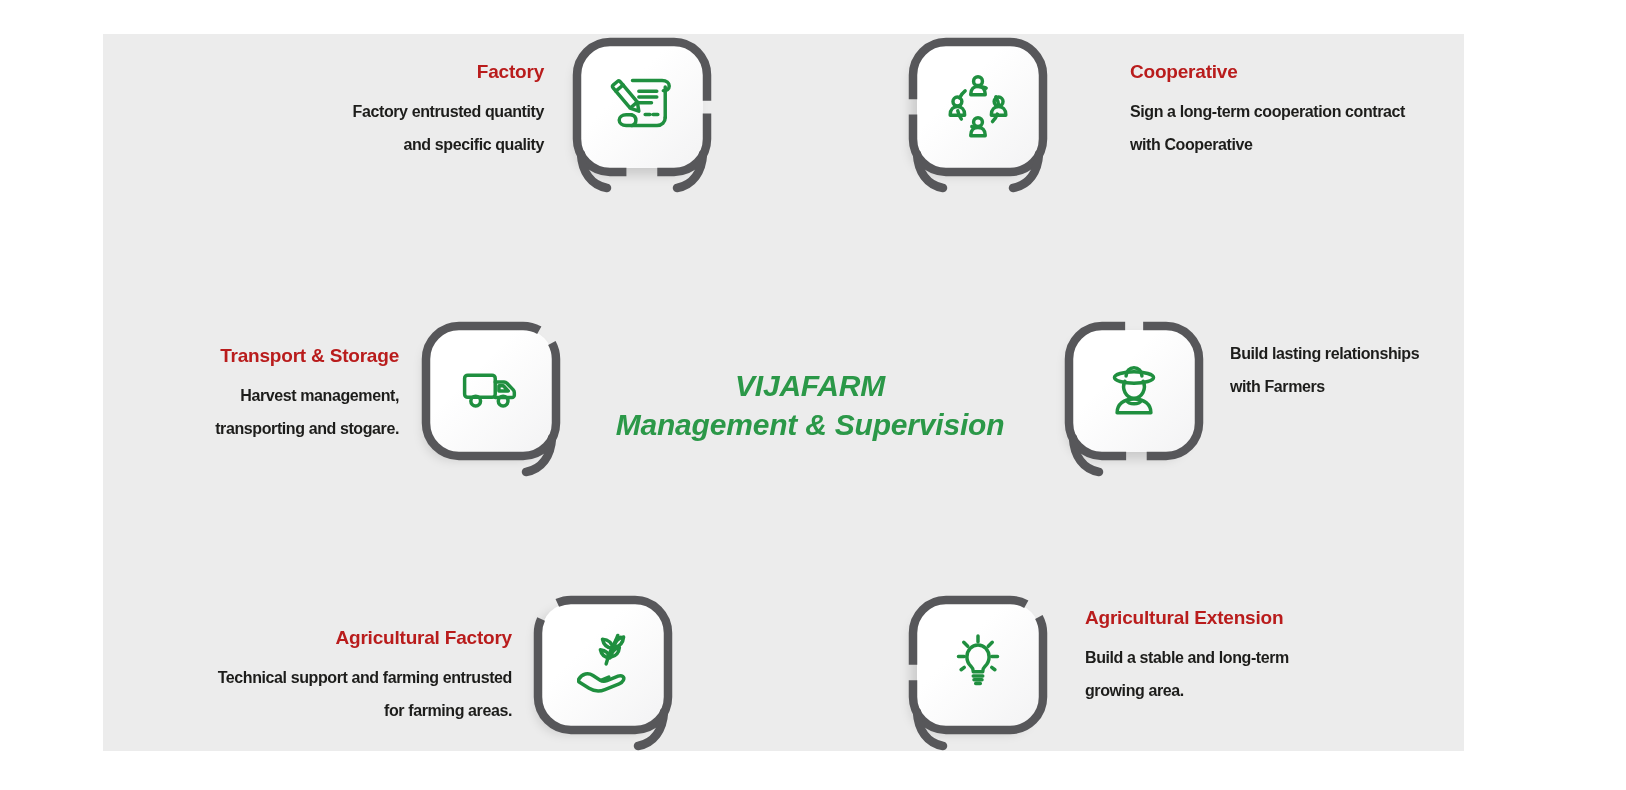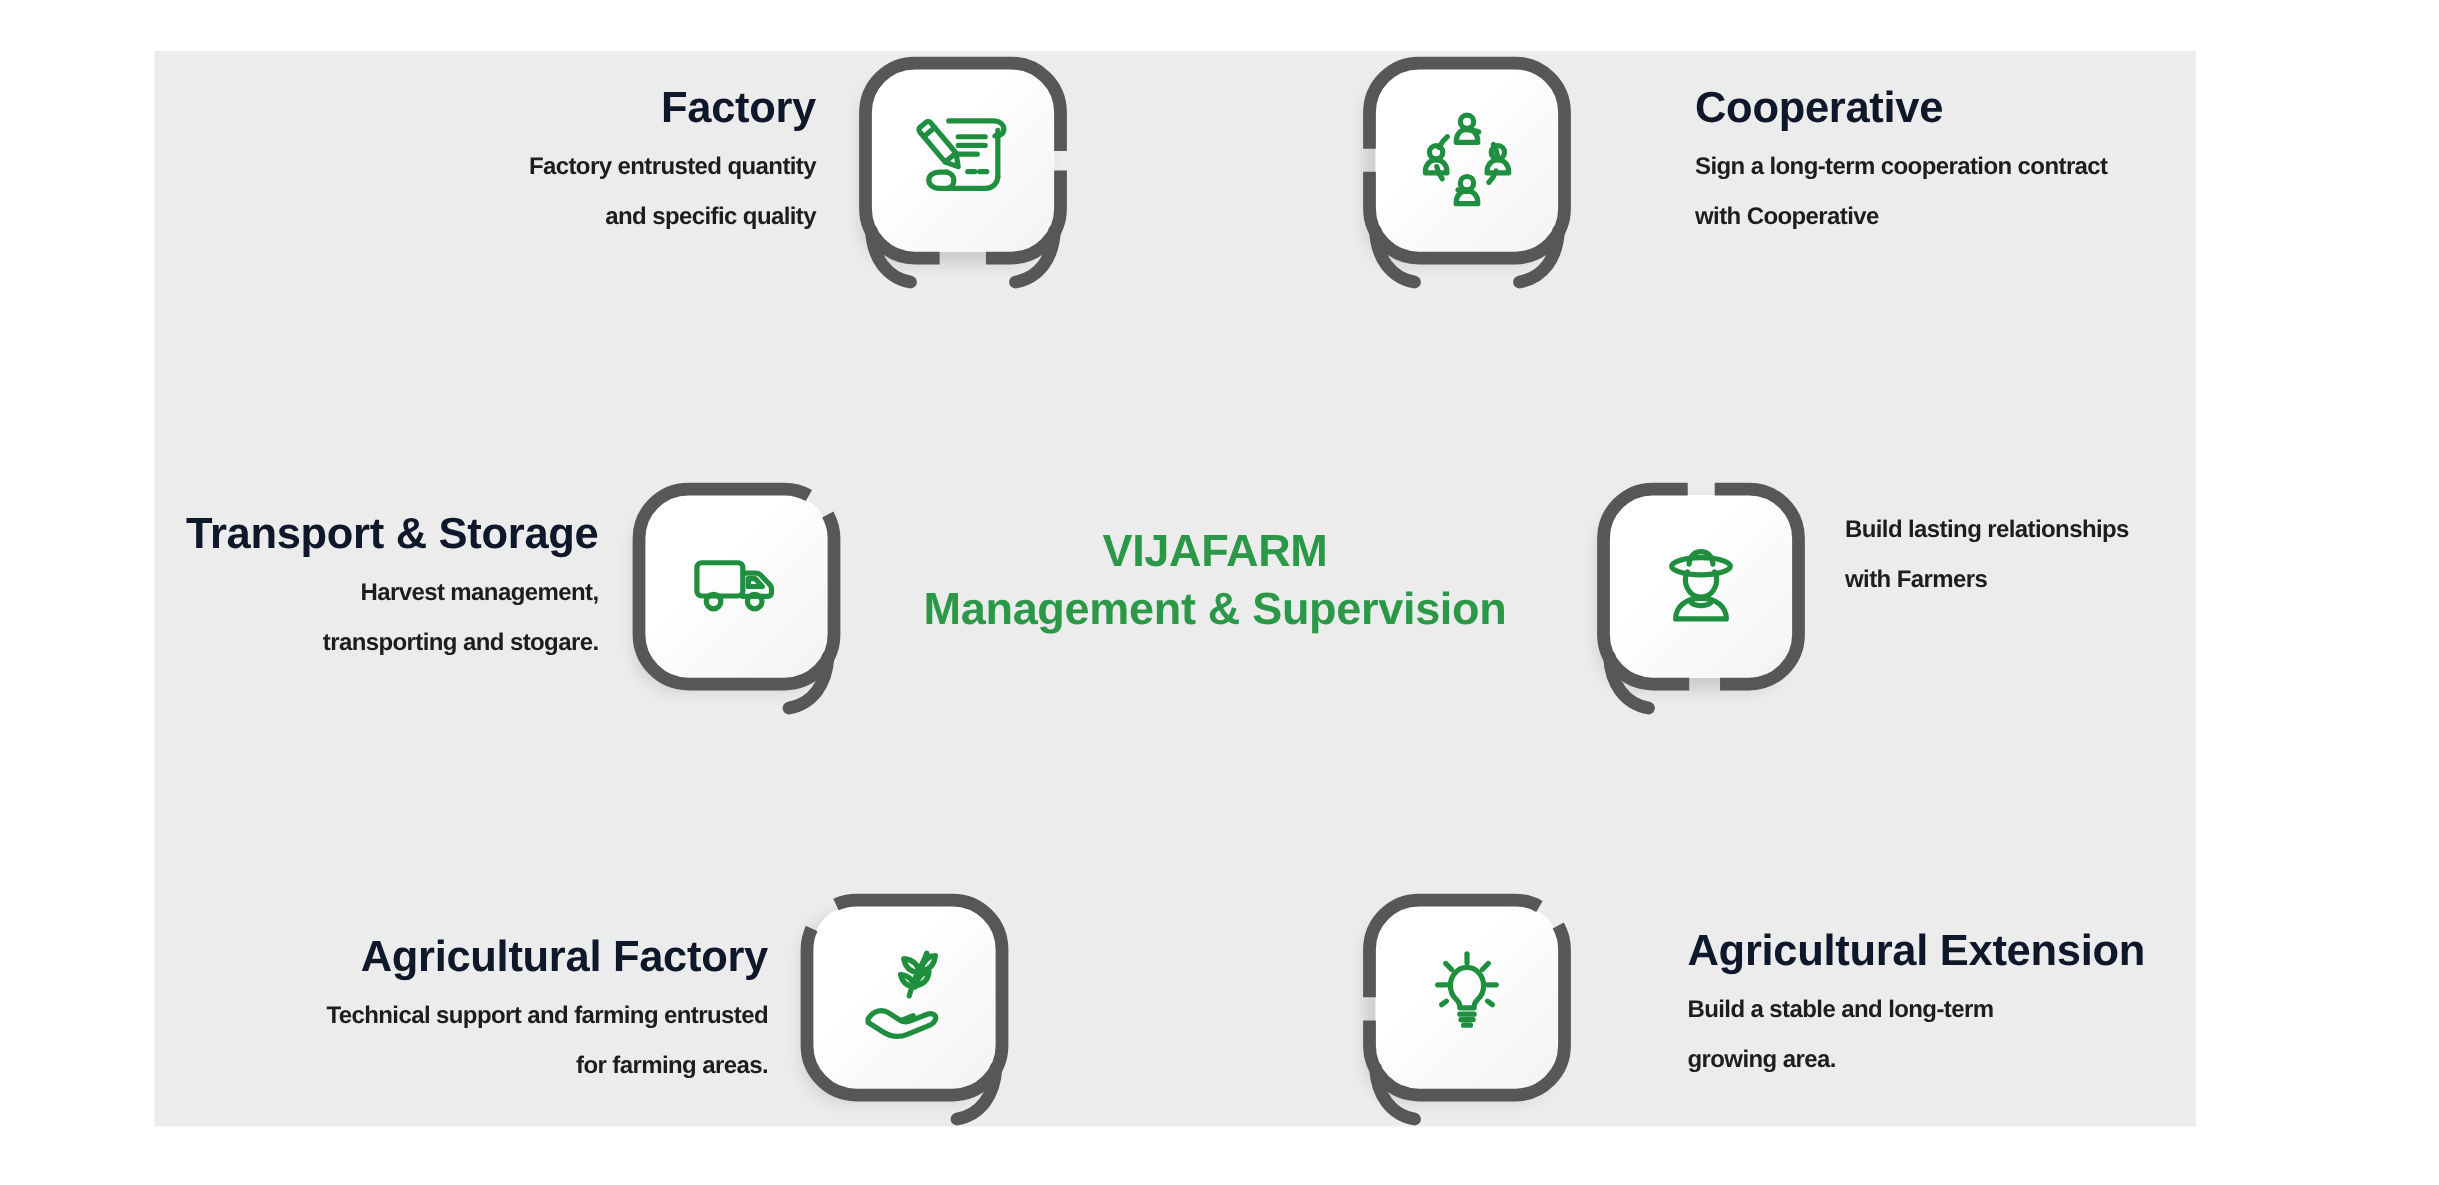--- a/index.html
+++ b/index.html
@@ -24,26 +24,26 @@
   .agcompany   .ring{stroke-dasharray:331 18 11;}
   .agext       .ring{stroke-dasharray:63 14 206 12 65;}
 
   .icon{position:absolute;left:35px;top:35px;}
   .icon path,.icon rect,.icon circle,.icon line{fill:none;stroke:#1f8f3f;stroke-width:3.3;
         stroke-linecap:round;stroke-linejoin:round;}
 
   
   .node-text{position:absolute;}
   .node-text.right{text-align:right;}
-  .ntitle{margin:0 0 6px 0;font-size:29px;line-height:36px;font-weight:700;color:#0f172a;
+  .ntitle{margin:0 0 6px 0;font-size:19px;line-height:36px;font-weight:700;color:#b91c1c;
         letter-spacing:-0.2px;white-space:nowrap;}
   .ndesc{font-size:16px;line-height:32.5px;font-weight:600;color:#1d1d1b;letter-spacing:-0.4px;
         white-space:nowrap;}
-  .center-title{position:absolute;left:560px;top:348px;width:500px;text-align:center;
-        color:#2b9848;font-weight:700;font-size:30px;line-height:39px;letter-spacing:-0.2px;}
+  .center-title{position:absolute;left:560px;top:366px;width:500px;text-align:center;
+        color:#2b9848;font-weight:700;font-size:30px;line-height:39px;letter-spacing:-0.2px;font-style:italic;}
 </style>
 </head>
 <body>
 
 <div class="page">
   <div class="panel"></div>
 
   <div class="center-title">
     <div>VIJAFARM</div>
     <div>Management &amp; Supervision</div>
@@ -158,21 +158,21 @@
       <path d="M48.5,12 l1.5,-4 M48.5,12 l4.2,-2.2"></path>
       <path d="M45.5,20.5 c-5.5,-0.5 -9,-3.5 -10,-9 c5.5,0.5 9,3.5 10,9 z"></path>
       <path d="M46.5,19.5 c0.5,-5.5 3.5,-9 9,-10 c-0.5,5.5 -3.5,9 -9,10 z"></path>
       <path d="M42.5,29.5 c-5,-0.5 -8,-3 -9,-8 c5,0.5 8,3 9,8 z"></path>
       <path d="M43.5,28.5 c0.5,-5 3,-8 8,-9 c-0.5,5 -3,8 -8,9 z"></path>
       <path d="M13,49.5 c3.5,-5.5 9,-6.5 13.5,-3.5 l6.5,4.2 c2,1.3 4.5,1.5 6.8,0.6 l10.5,-4.2 c3.5,-1.4 6.5,0.8 5,3.8 c-0.8,1.6 -2.3,2.7 -4,3.4 l-13.5,5.5 c-5,2 -10.5,1.5 -15,-1.3 l-9.8,-6.2 z"></path>
       <path d="M34,50.5 l7.5,-3"></path>
     </svg>
   </div>
 
-  <div class="node-text" style="top:616px;left:1085px;margin-left:40px;">
+  <div class="node-text" style="top:600px;left:1085px;">
     <h3 class="ntitle">Agricultural Extension</h3>
     <div class="ndesc">Build a stable and long-term</div>
     <div class="ndesc">growing area.</div>
   </div>
   <div class="card agext show-tl" style="left:905px;top:592px;">
     <div class="white"></div>
     <svg class="frame" width="146" height="146" viewBox="0 0 146 146">
       <path class="ring" pathLength="360" d="M41,8 H105 A33,33 0 0 1 138,41 V105 A33,33 0 0 1 105,138 H41 A33,33 0 0 1 8,105 V41 A33,33 0 0 1 41,8 Z"></path>
       <path class="tail tail-l" d="M12,120 C13,138 22,151 38,154"></path>
       <path class="tail tail-r" d="M134,120 C133,138 124,151 108,154"></path>

